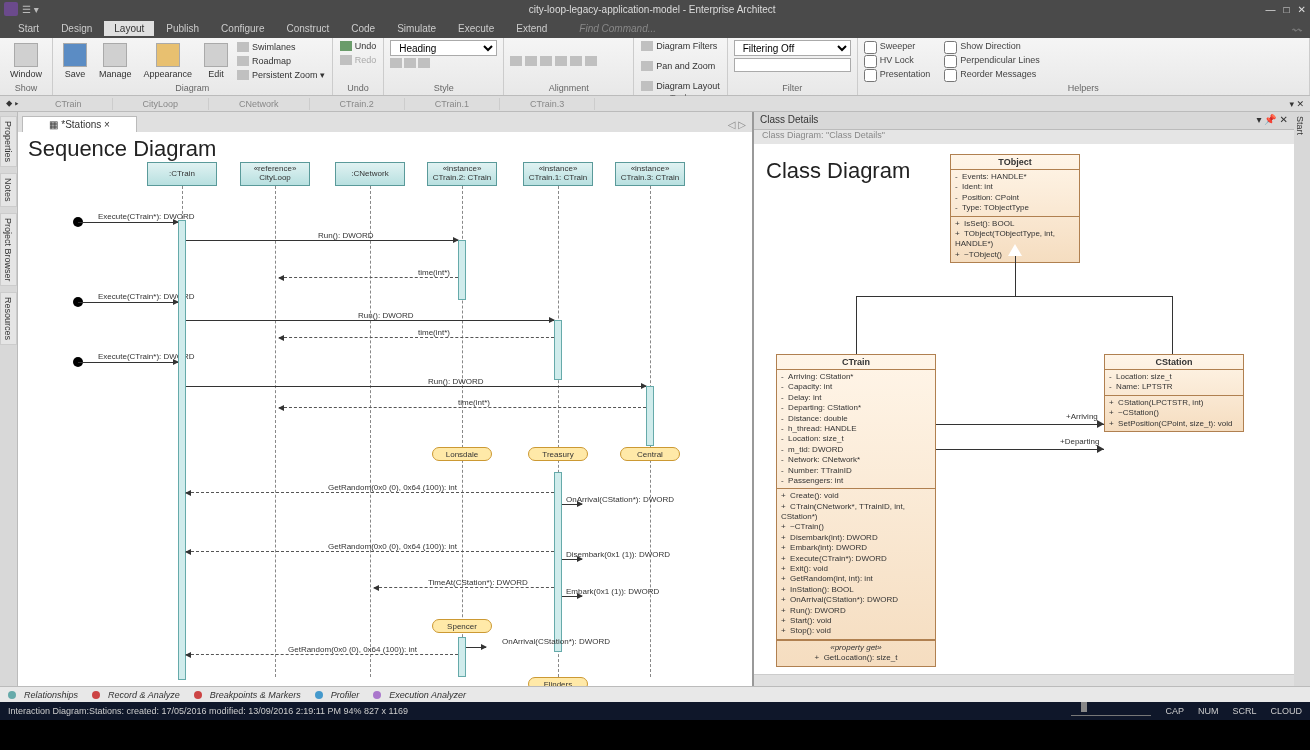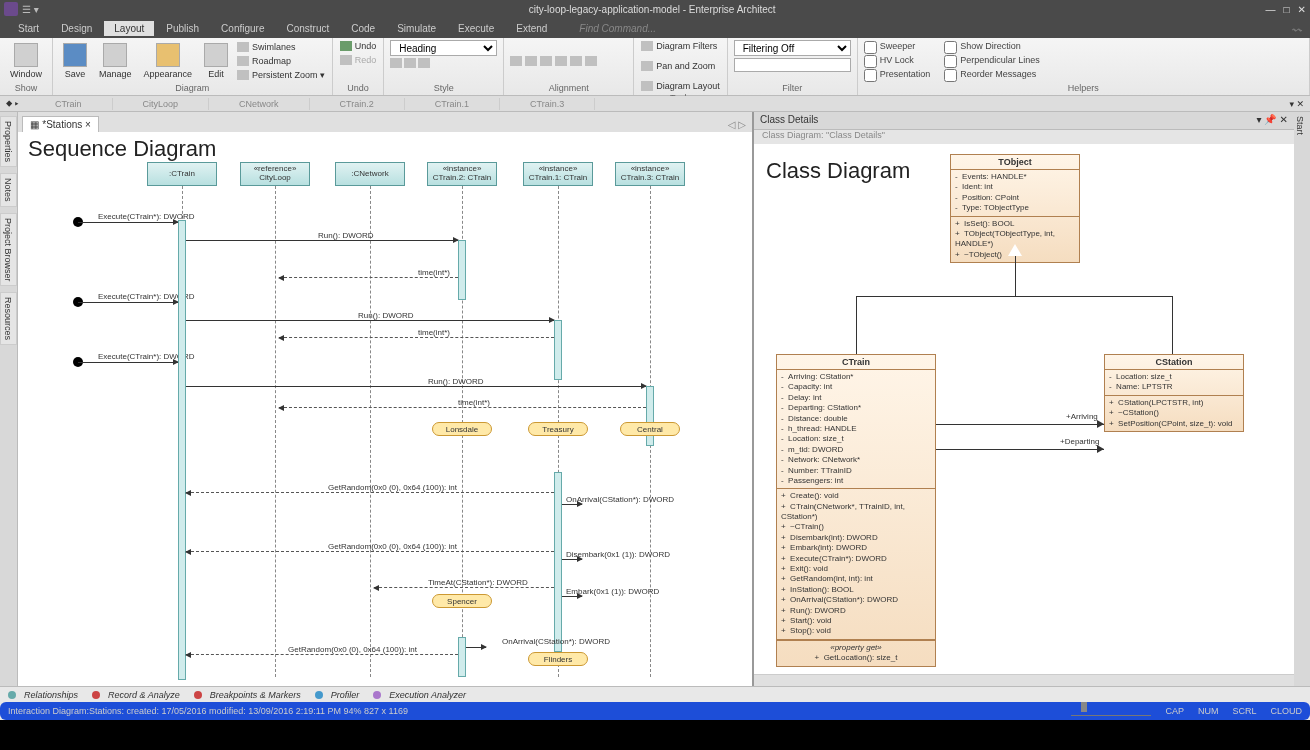--- a/index.html
+++ b/index.html
@@ -36,36 +36,36 @@
 .tabstrip .doctab { padding: 1px 30px; color: #888; border-right: 1px solid #ccc; }
 .tabstrip .pushright { margin-left: auto; padding: 0 6px; }
 
 
 .main { flex: 1; display: flex; overflow: hidden; }
 .leftbar { width: 18px; background: #d8d8d8; border-right: 1px solid #bbb; writing-mode: vertical-lr; font-size: 9px; display: flex; gap: 6px; padding: 4px 0; }
 .leftbar span { padding: 4px 2px; background: #e5e5e5; border: 1px solid #ccc; }
 
 .diagram-wrap { flex: 1; display: flex; flex-direction: column; border-right: 2px solid #999; }
 .doctab-row { height: 20px; background: #e0e0e0; display: flex; align-items: flex-end; padding-left: 4px; font-size: 10px; }
-.doctab-row .tab { padding: 2px 7px; background: #fff; border: 1px solid #bbb; border-bottom: none; }
+.doctab-row .tab { padding: 2px 26px; background: #fff; border: 1px solid #bbb; border-bottom: none; }
 .canvas { flex: 1; background: #fff; position: relative; overflow: hidden; }
 
 .heading { position: absolute; font-size: 22px; color: #222; }
 
 
 .lifeline-head { position: absolute; width: 70px; height: 24px; background: linear-gradient(#e0f2f2,#b8e0e0); border: 1px solid #5a9a9a; font-size: 8px; text-align: center; display: flex; flex-direction: column; justify-content: center; line-height: 1.1; }
 .lifeline { position: absolute; width: 1px; border-left: 1px dashed #888; }
 .activation { position: absolute; width: 8px; background: #d0ecec; border: 1px solid #6aa; }
 .start-dot { position: absolute; width: 10px; height: 10px; background: #000; border-radius: 50%; }
 .msg { position: absolute; font-size: 8px; color: #333; }
 .msg-line { position: absolute; height: 1px; background: #333; }
 .msg-line::after { content: ""; position: absolute; right: -1px; top: -3px; width: 0; height: 0; border-left: 6px solid #333; border-top: 3.5px solid transparent; border-bottom: 3.5px solid transparent; }
 .msg-line.left::after { left: -1px; right: auto; border-left: none; border-right: 6px solid #333; }
 .msg-line.dashed { background: none; border-top: 1px dashed #555; }
-.note { position: absolute; width: 60px; height: 14px; background: #ffe9a8; border: 1px solid #cc9933; border-radius: 7px; font-size: 8px; text-align: center; line-height: 13px; }
+.note { position: absolute; width: 60px; height: 14px; background: #ffe9a8; border: 1px solid #cc9933; border-radius: 7px; font-size: 8px; text-align: center; line-height: 13px; margin-top: 25px; }
 
 
 .classdetails { width: 540px; display: flex; flex-direction: column; background: #e8e8e8; }
 .cd-header { height: 18px; background: #d8d8d8; border-bottom: 1px solid #bbb; font-size: 10px; padding: 2px 6px; display: flex; justify-content: space-between; }
 .cd-sub { height: 14px; background: #e5e5e5; font-size: 9px; color: #888; padding: 0 8px; }
 .cd-canvas { flex: 1; background: #fff; position: relative; overflow: hidden; }
 
 .classbox { position: absolute; background: linear-gradient(#fff5e8,#f5ddc0); border: 1px solid #b08050; font-size: 8px; }
 .classbox .name { text-align: center; font-weight: bold; border-bottom: 1px solid #b08050; padding: 2px; font-size: 9px; }
 .classbox .section { border-bottom: 1px solid #b08050; padding: 2px 4px; }
@@ -79,21 +79,21 @@
 .gen-arrow::before { content:""; position:absolute; left:-7px; top:0; width:0; height:0; border-left: 7px solid transparent; border-right: 7px solid transparent; border-bottom: 12px solid #333; z-index:-1;}
 .assoc-arrow { position: absolute; width:0;height:0; border-top:4px solid transparent; border-bottom:4px solid transparent; border-left:7px solid #333; }
 .assoc-label { position: absolute; font-size: 8px; }
 
 .rightbar { width: 16px; background: #d8d8d8; writing-mode: vertical-lr; font-size: 9px; padding: 4px 1px; }
 
 
 .bottombar { height: 16px; background: #e8e8e8; border-top: 1px solid #bbb; display: flex; align-items: center; font-size: 9px; gap: 14px; padding: 0 8px; }
 .bottombar .item { display: flex; align-items: center; gap: 8px; font-style: italic; }
 .dot { width:8px;height:8px; border-radius:50%; display:inline-block; }
-.statusbar { height: 18px; background: #1d4ed8; color: #ccc; display: flex; align-items: center; font-size: 9px; padding: 0 8px; gap: 22px; border-radius: 6px; }
+.statusbar { height: 18px; background: #0f172a; color: #ccc; display: flex; align-items: center; font-size: 9px; padding: 0 8px; gap: 22px; }
 .statusbar .right { margin-left: auto; display: flex; gap: 14px; }
 .scrollbar-h { height: 12px; background: #e0e0e0; border-top: 1px solid #ccc; }
 </style>
 </head>
 <body>
 
 <div class="app">
 
   <div class="titlebar">
     <span class="logo"></span>

